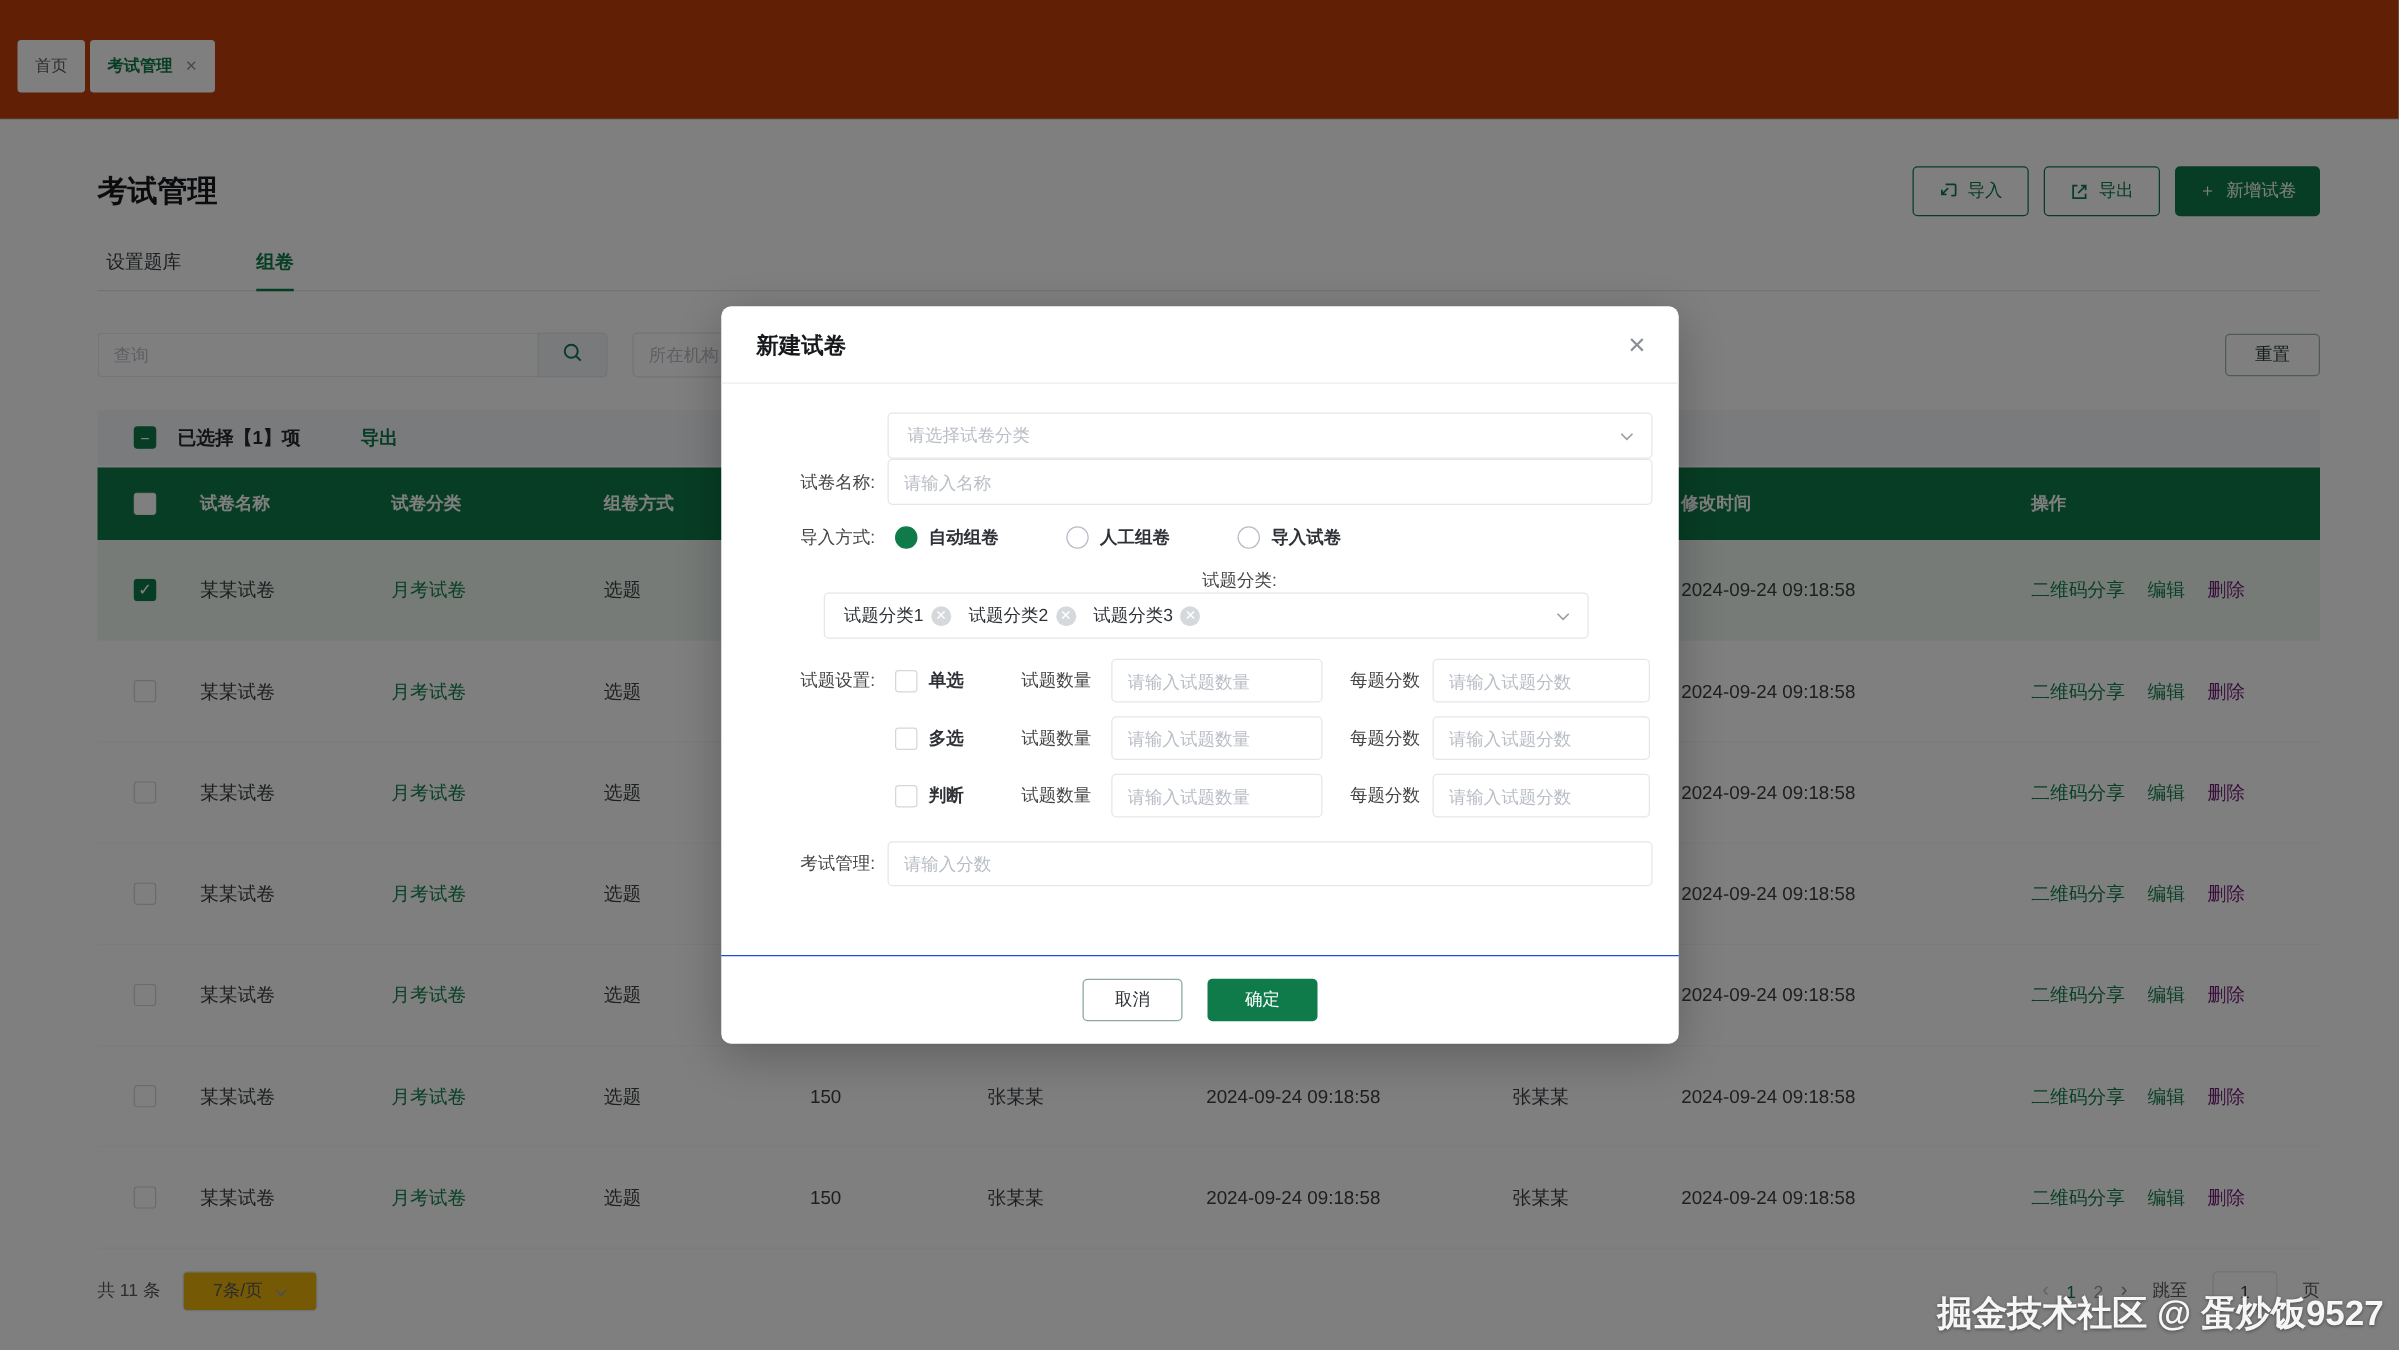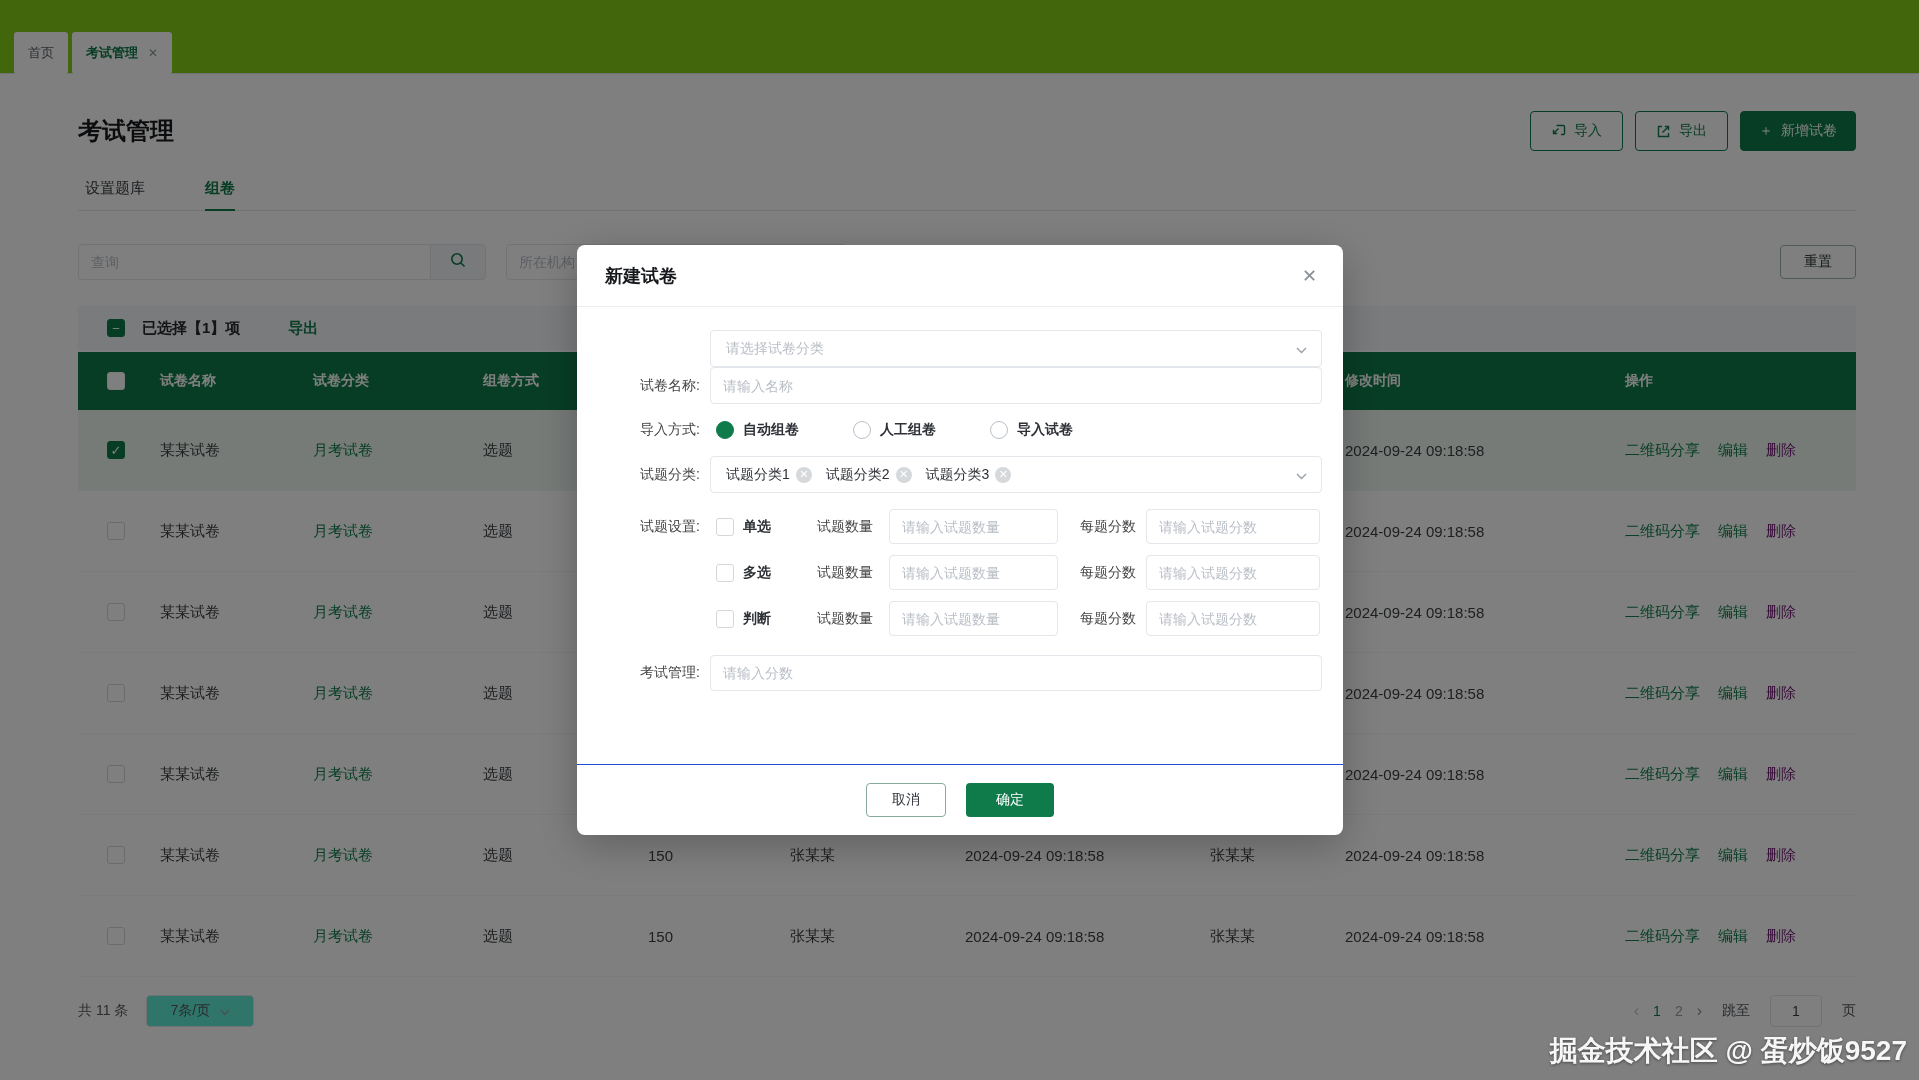--- a/index.html
+++ b/index.html
@@ -1,20 +1,20 @@
 <!DOCTYPE html>
 <html><head>
 <meta charset="utf-8">
 <style>
   * { margin:0; padding:0; box-sizing:border-box; }
   html,body { width:1919px; height:1080px; overflow:hidden; background:#fff;
     font-family:"Liberation Sans","DejaVu Sans",sans-serif; color:#3c3f43; }
 
   
-  .tabbar { position:relative; height:74px; background:#84cc16; border-bottom:1px solid #e2e5e9; }
+  .tabbar { position:relative; height:96px; background:#c2410c; border-bottom:1px solid #e2e5e9; }
   .tabchip { position:absolute; top:32px; height:42px; background:#fff; border-radius:3px;
     display:flex; align-items:center; padding:0 14px; font-size:13px; color:#5a5e63; cursor:default; }
   .tabchip.active { color:#0f7b4a; font-weight:bold; }
   .tabchip .close { margin-left:10px; font-size:12px; color:#8a9b92; font-weight:normal; }
 
   
   .content { padding:0 63px 0 78px; }
   .page-header { margin-top:37px; display:flex; justify-content:space-between; align-items:center; }
   .page-title { font-size:24px; font-weight:bold; color:#16181b; }
   .toolbar { display:flex; gap:12px; }
@@ -64,21 +64,21 @@
   .cb { width:18px; height:18px; border:1px solid #d3d7dc; border-radius:3px; background:#fff;
     display:flex; align-items:center; justify-content:center; font-size:13px; color:#fff; cursor:pointer; flex:none; }
   .cb.checked, .cb.indeterminate { background:#0f7b4a; border-color:#0f7b4a; }
   .thead .cb { border-color:#f2f4f3; }
   .radio { width:18px; height:18px; border:1px solid #b9bfc7; border-radius:50%; background:#fff; cursor:pointer; flex:none; }
   .radio.selected { background:#0f7b4a; border-color:#0f7b4a; }
 
   
   .pagination { margin-top:16px; height:36px; display:flex; align-items:center; font-size:14px; color:#55585d; }
   .page-size { margin-left:18px; width:108px; height:32px; border:1px solid #e2e5e9; border-radius:4px;
-    display:flex; align-items:center; justify-content:center; gap:10px; background:#5eead4; cursor:pointer; }
+    display:flex; align-items:center; justify-content:center; gap:10px; background:#eab308; cursor:pointer; }
   .pager { margin-left:auto; display:flex; align-items:center; gap:14px; }
   .pg-arrow { font-size:16px; cursor:pointer; }
   .pg-arrow.prev { color:#c3c7cc; }
   .pg-arrow.next { color:#8a8f96; }
   .pg-num { cursor:pointer; color:#9aa0a6; }
   .pg-num.active { color:#0f7b4a; }
   .jump-label { margin-left:6px; }
   .jump-input { width:52px; height:32px; border:1px solid #e2e5e9; border-radius:4px; text-align:center;
     font-size:14px; color:#3c3f43; outline:none; margin:0 6px; }
 
@@ -396,21 +396,21 @@
             <span class="radio"></span>
             <span class="rlabel">人工组卷</span>
           </div>
           <div class="radio-item">
             <span class="radio"></span>
             <span class="rlabel">导入试卷</span>
           </div>
         </div>
     </div>
 
-    <div class="frow" style="margin-top:17px;">
+    <div class="frow" style="margin-top:17px;flex-direction:column;">
       <div class="flabel">试题分类:</div>
       <div class="ffield">
         <div class="select">
           <span style="display:flex;">
               <span class="tag">
                 <span>试题分类1</span>
                 <span class="x">✕</span>
               </span>
               <span class="tag">
                 <span>试题分类2</span>

